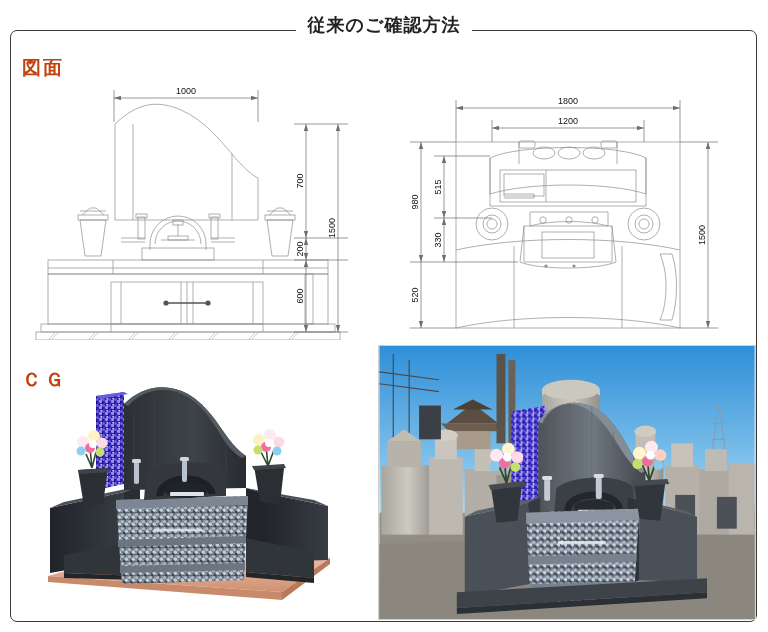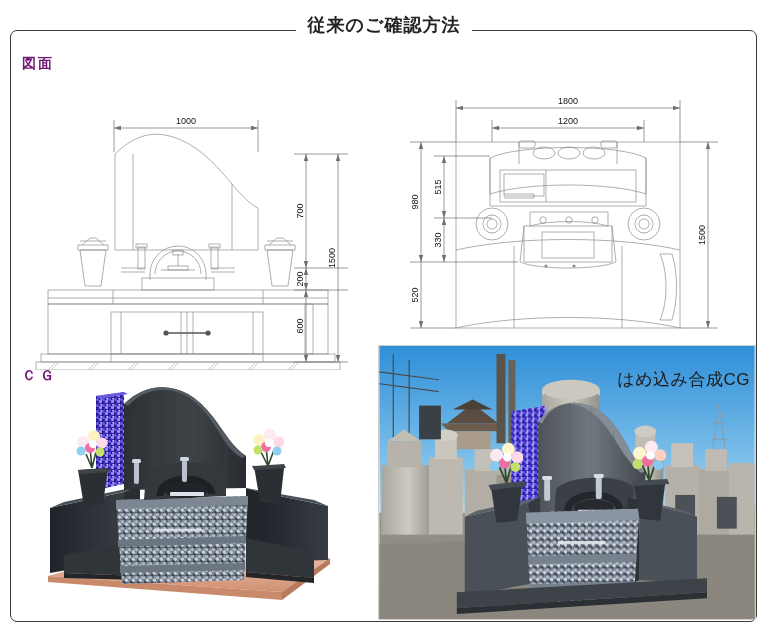--- a/index.html
+++ b/index.html
@@ -20,33 +20,33 @@
     pointer-events:none;z-index:5;
   }
   .frame-legend span{
     display:inline-block;background:#fff;padding:0 12px;
     font-size:18px;font-weight:700;letter-spacing:1px;color:#222;
     line-height:18px;
   }
 
   
   .lbl{
-    position:absolute;font-size:14px;font-weight:700;color:#701a75;
+    position:absolute;font-size:19px;font-weight:700;color:#c2410c;
     letter-spacing:2px;
   }
   #label-zumen{left:22px;top:55px;}
   #label-cg{left:22px;top:367px;letter-spacing:4px;}
   #label-hamekomi{
     right:18px;top:368px;font-size:17px;font-weight:400;color:#1b1b1b;
     letter-spacing:0.5px;z-index:6;
   }
 
   
   .drawing{position:absolute;}
-  #drawing-elevation{left:18px;top:78px;width:340px;height:262px;margin-top:30px;}
+  #drawing-elevation{left:18px;top:78px;width:340px;height:262px;}
   #drawing-plan{left:388px;top:86px;width:352px;height:254px;}
   .drawing svg{display:block;width:100%;height:100%;}
 
   .dimtxt{font-family:"Liberation Sans",sans-serif;font-size:9px;fill:#111;}
   .dimtxt-v{font-family:"Liberation Sans",sans-serif;font-size:9px;fill:#111;}
 
   
   #cg-render{position:absolute;left:30px;top:380px;width:340px;height:235px;}
   #cg-render svg{display:block;width:100%;height:100%;}
 
@@ -62,21 +62,20 @@
 
 <div class="page">
 
   <div class="frame"></div>
   <div class="frame-legend">
     <span>従来のご確認方法</span>
   </div>
 
   <div class="lbl" id="label-zumen">図面</div>
   <div class="lbl" id="label-cg">ＣＧ</div>
-  <div class="lbl" id="label-hamekomi">はめ込み合成CG</div>
 
   <div class="drawing" id="drawing-elevation">
     <svg viewBox="0 0 340 262" xmlns="http://www.w3.org/2000/svg">
       <g fill="none" stroke="#8d8d8d" stroke-width="0.7">
 
         <g stroke="#6f6f6f">
           <line x1="96" y1="12" x2="96" y2="44"></line>
           <line x1="240" y1="12" x2="240" y2="44"></line>
           <line x1="96" y1="20" x2="240" y2="20"></line>
           <path d="M96 20 l7 -2.2 v4.4 z" fill="#6f6f6f" stroke="none"></path>

